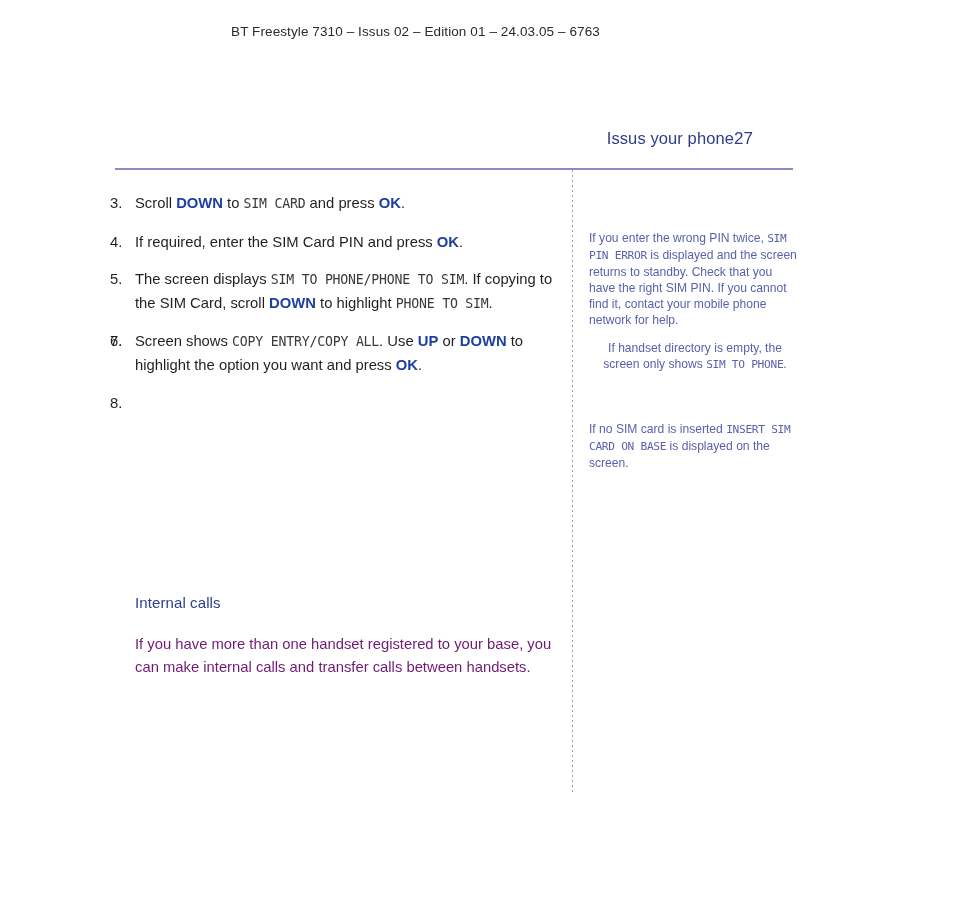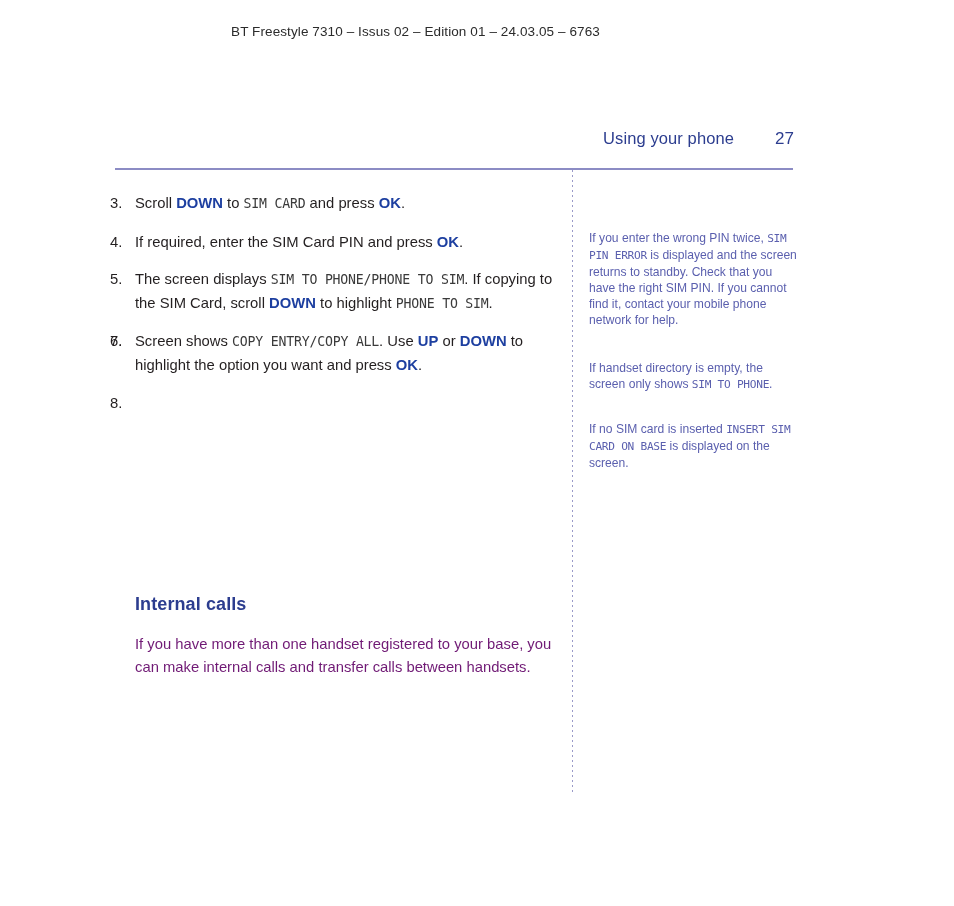--- a/index.html
+++ b/index.html
@@ -41,21 +41,21 @@
   }
   .page-head .section-title {
     font-size: 16.5px;
     color: #2c3d8f;
     letter-spacing: 0.1px;
   }
   .page-head .page-number {
     font-size: 17px;
     color: #2c3d8f;
     width: 60px;
-    text-align: right;
+    text-align: left;
     font-weight: 400;
   }
 
   .head-rule {
     position: absolute;
     top: 168px;
     left: 115px;
     width: 678px;
     height: 1.5px;
     background: #8c8cc4;
@@ -114,22 +114,22 @@
     font-size: 13.2px;
     letter-spacing: -0.2px;
     color: #3a3a3a;
   }
 
   h2.subhead {
     margin: 0;
     position: absolute;
     top: 594px;
     left: 135px;
-    font-size: 18px;
-    font-weight: 700;
+    font-size: 15px;
+    font-weight: 400;
     color: #2c3d8f;
     letter-spacing: 0.1px;
   }
 
   .subhead-body {
     position: absolute;
     top: 633px;
     left: 135px;
     width: 420px;
     font-size: 14.8px;
@@ -152,30 +152,30 @@
     line-height: 16px;
     color: #5a5fae;
   }
   .side-note .lcd {
     font-family: "DejaVu Sans Mono", "Liberation Mono", monospace;
     font-size: 11.2px;
     letter-spacing: -0.3px;
     color: #5a5fae;
   }
   .note-1 { top: 38px; }
-  .note-2 { top: 168px; }
+  .note-2 { top: 148px; text-align: center; }
   .note-3 { top: 229px; }
 </style>
 </head>
 <body>
 
 <div class="doc-header">BT Freestyle 7310 – Issus 02 – Edition 01 – 24.03.05 – 6763</div>
 
 <div class="page-head">
-  <span class="section-title">Using your phone</span>
+  <span class="section-title">Issus your phone</span>
   <span class="page-number">27</span>
 </div>
 <div class="head-rule"></div>
 
 <div class="col-divider"></div>
 
 <div class="main-col">
   <ol class="steps" id="steps-list">
       <li><span class="num">3.</span><span>Scroll <span class="kw">DOWN</span> to <span class="lcd">SIM CARD</span> and press <span class="kw">OK</span>.</span></li>
       <li><span class="num">4.</span><span>If required, enter the SIM Card PIN and press <span class="kw">OK</span>.</span></li>

